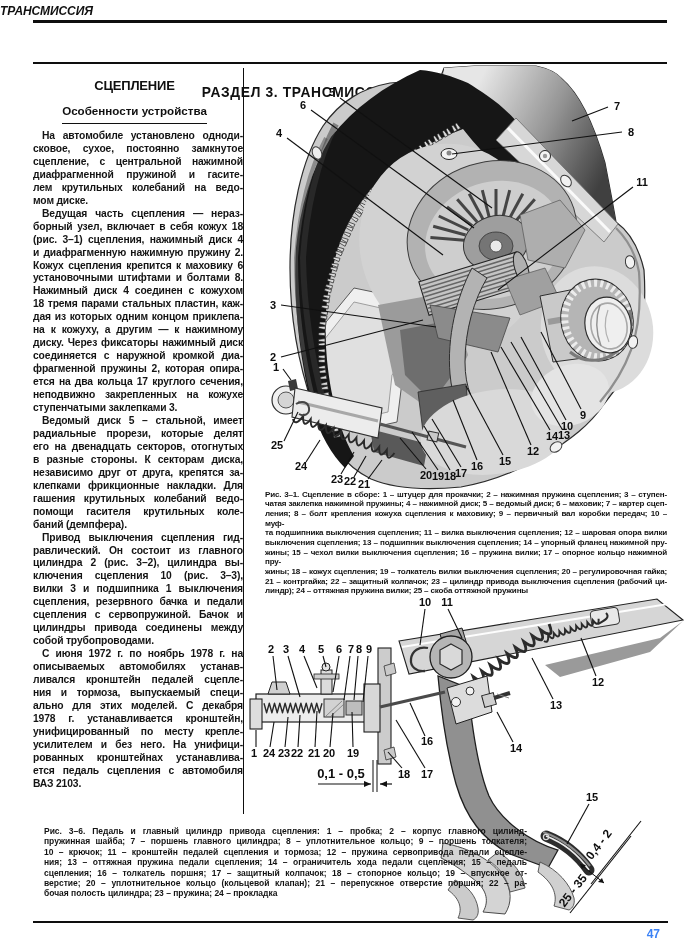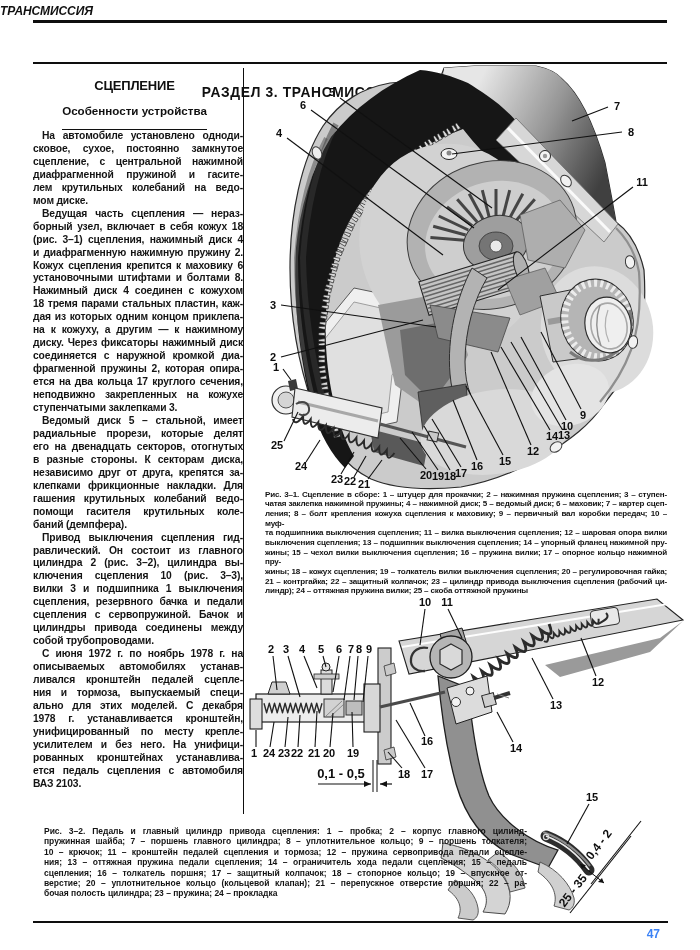--- a/index.html
+++ b/index.html
@@ -327,21 +327,21 @@
     <text x="598" y="686" font-family="Liberation Sans,sans-serif" font-weight="bold" font-size="11" fill="#0d0d0d" text-anchor="middle">12</text>
     <line x1="553" y1="699" x2="532" y2="658" stroke="#101010" stroke-width="1.1"></line>
     <text x="556" y="709" font-family="Liberation Sans,sans-serif" font-weight="bold" font-size="11" fill="#0d0d0d" text-anchor="middle">13</text>
     <line x1="513" y1="742" x2="497" y2="712" stroke="#101010" stroke-width="1.1"></line>
     <text x="516" y="752" font-family="Liberation Sans,sans-serif" font-weight="bold" font-size="11" fill="#0d0d0d" text-anchor="middle">14</text>
     <line x1="589" y1="804" x2="567" y2="844" stroke="#101010" stroke-width="1.1"></line>
     <text x="592" y="801" font-family="Liberation Sans,sans-serif" font-weight="bold" font-size="11" fill="#0d0d0d" text-anchor="middle">15</text>
   </svg>
 <div class="abs" style="left:33px;top:78px;width:210px;z-index:2;">
 <div style="text-align:center;font-weight:bold;font-size:13px;letter-spacing:-0.2px;color:#101010;padding-right:7px;">СЦЕПЛЕНИЕ</div>
-<div style="text-align:center;font-weight:bold;font-size:11.6px;margin-top:11px;color:#101010;padding-right:7px;"><span style="border-bottom:1.6px solid #101010;padding-bottom:12px;">Особенности устройства</span></div>
+<div style="text-align:center;font-weight:bold;font-size:11.6px;margin-top:11px;color:#101010;padding-right:7px;"><span style="border-bottom:1.6px solid #101010;padding-bottom:6px;">Особенности устройства</span></div>
 <div style="margin-top:13px;">
 <div class="bl in">На автомобиле установлено одноди-</div>
       <div class="bl">сковое, сухое, постоянно замкнутое</div>
       <div class="bl">сцепление, с центральной нажимной</div>
       <div class="bl">диафрагменной пружиной и гасите-</div>
       <div class="bl">лем крутильных колебаний на ведо-</div>
       <div class="bl last">мом диске.</div>
       <div class="bl in">Ведущая часть сцепления — нераз-</div>
       <div class="bl">борный узел, включает в себя кожух 18</div>
       <div class="bl">(рис. 3–1) сцепления, нажимный диск 4</div>
@@ -394,21 +394,21 @@
     <div class="cp">чатая заклепка нажимной пружины; 4 – нажимной диск; 5 – ведомый диск; 6 – маховик; 7 – картер сцеп-</div>
     <div class="cp">ления; 8 – болт крепления кожуха сцепления к маховику; 9 – первичный вал коробки передач; 10 – муф-</div>
     <div class="cp">та подшипника выключения сцепления; 11 – вилка выключения сцепления; 12 – шаровая опора вилки</div>
     <div class="cp">выключения сцепления; 13 – подшипник выключения сцепления; 14 – упорный фланец нажимной пру-</div>
     <div class="cp">жины; 15 – чехол вилки выключения сцепления; 16 – пружина вилки; 17 – опорное кольцо нажимной пру-</div>
     <div class="cp">жины; 18 – кожух сцепления; 19 – толкатель вилки выключения сцепления; 20 – регулировочная гайка;</div>
     <div class="cp">21 – контргайка; 22 – защитный колпачок; 23 – цилиндр привода выключения сцепления (рабочий ци-</div>
     <div class="cp last">линдр); 24 – оттяжная пружина вилки; 25 – скоба оттяжной пружины</div>
 </div>
 <div id="cap2" class="abs" style="left:29px;top:826px;width:498px;z-index:2;">
-<div class="cp"><b>Рис. 3–2. Педаль и главный цилиндр привода сцепления:</b> 1 – пробка; 2 – корпус главного цилинд-</div>
+<div class="cp"><b>Рис. 3–6. Педаль и главный цилиндр привода сцепления:</b> 1 – пробка; 2 – корпус главного цилинд-</div>
     <div class="cp">пружинная шайба; 7 – поршень главного цилиндра; 8 – уплотнительное кольцо; 9 – поршень толкателя;</div>
     <div class="cp">10 – крючок; 11 – кронштейн педалей сцепления и тормоза; 12 – пружина сервопривода педали сцепле-</div>
     <div class="cp">ния; 13 – оттяжная пружина педали сцепления; 14 – ограничитель хода педали сцепления; 15 – педаль</div>
     <div class="cp">сцепления; 16 – толкатель поршня; 17 – защитный колпачок; 18 – стопорное кольцо; 19 – впускное от-</div>
     <div class="cp">верстие; 20 – уплотнительное кольцо (кольцевой клапан); 21 – перепускное отверстие поршня; 22 – ра-</div>
     <div class="cp last">бочая полость цилиндра; 23 – пружина; 24 – прокладка</div>
 </div>
 <div class="rule" style="left:33px;top:921px;width:635px;height:2.2px;"></div>
 <div class="abs" style="left:560px;top:927px;width:100px;text-align:right;font-weight:bold;font-size:12px;color:#3b82f6;">47</div>
 </body></html>

